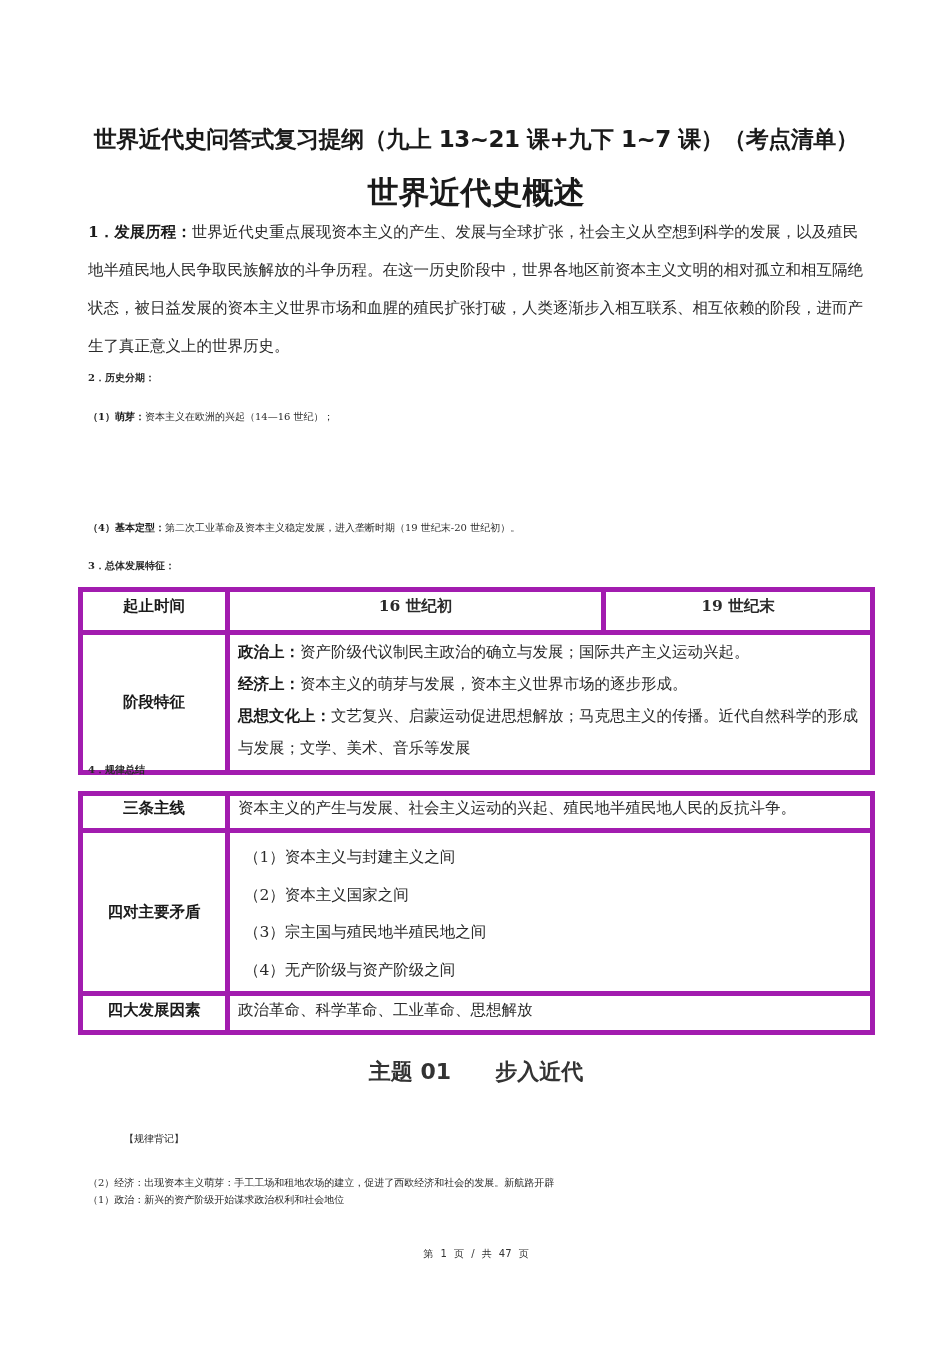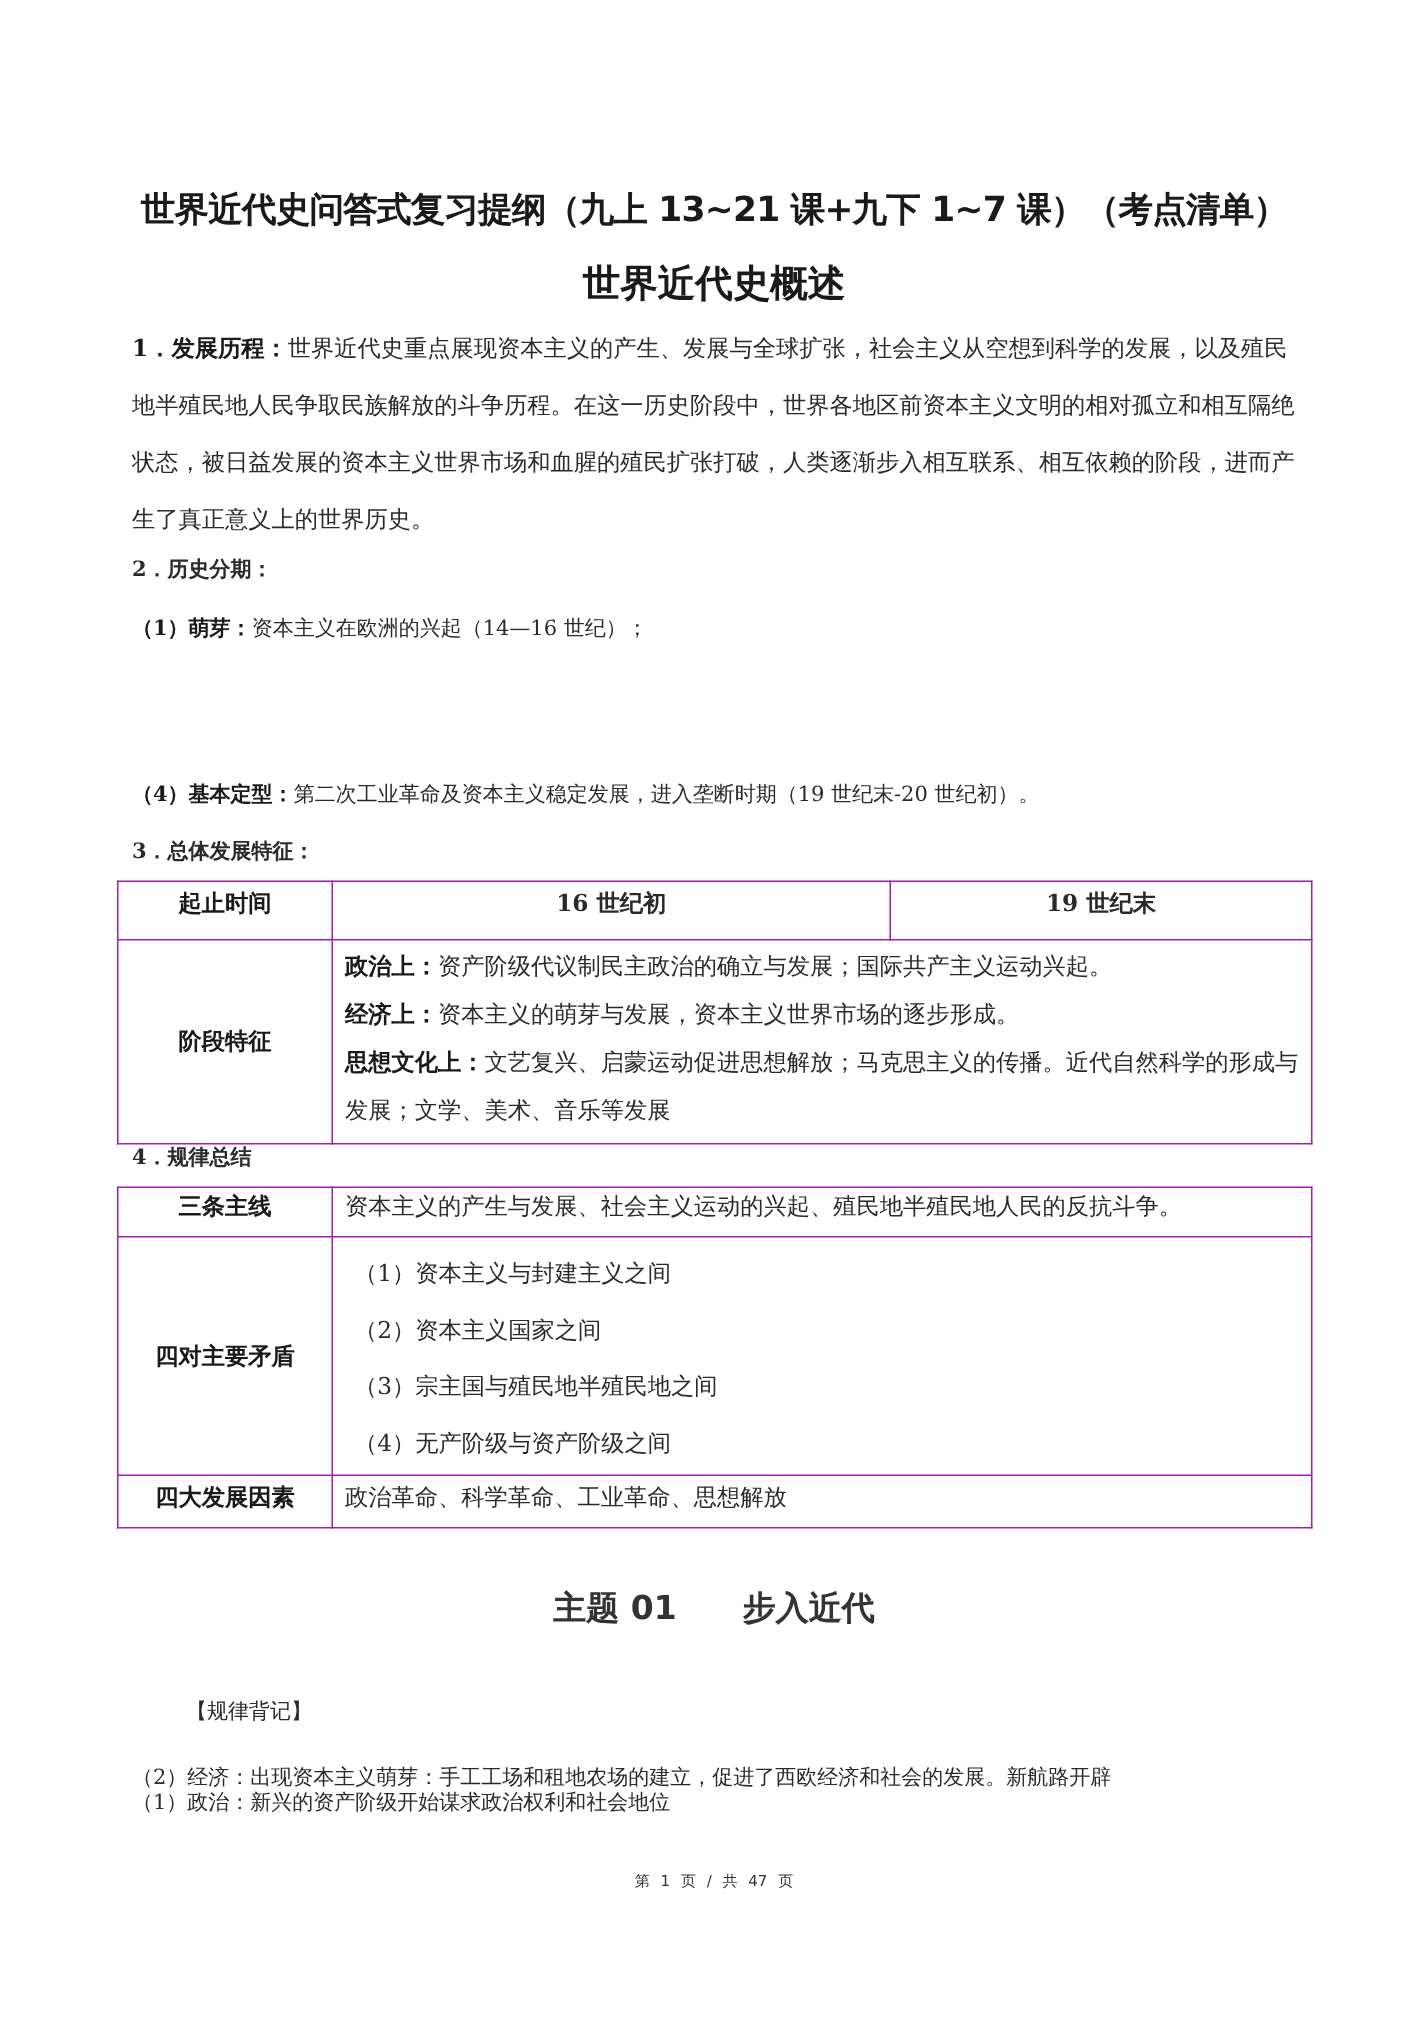--- a/index.html
+++ b/index.html
@@ -2,26 +2,26 @@
 <html><head>
 <meta charset="utf-8">
 <style>
   html, body { margin: 0; padding: 0; background: #ffffff; }
   body { width: 952px; height: 1347px; position: relative; overflow: hidden;
          font-family: "DejaVu Serif", "Liberation Serif", serif; color: #222; }
   .page { position: absolute; left: 0; top: 0; width: 952px; height: 1347px; }
   .title { position: absolute; left: 0; width: 952px; text-align: center;
            font-family: "DejaVu Sans", "Liberation Sans", sans-serif; font-weight: bold; color: #1a1a1a; }
   .t1 { top: 124px; font-size: 23px; letter-spacing: -0.5px; }
-  .t2 { top: 172px; font-size: 25px; }
+  .t2 { top: 172px; font-size: 31px; }
   .para { position: absolute; left: 88px; width: 784px; font-size: 15.5px; line-height: 38px; color: #2a2a2a; }
   .b { font-weight: bold; color: #1a1a1a; }
-  .line { position: absolute; left: 88px; font-size: 14px; color: #2a2a2a; white-space: nowrap; }
+  .line { position: absolute; left: 88px; font-size: 10px; color: #2a2a2a; white-space: nowrap; }
   table { position: absolute; left: 78px; width: 797px; border-collapse: collapse; font-size: 15.5px; color: #2a2a2a; }
-  td { border: 1px solid #a21caf; vertical-align: top; padding: 0 8px; }
+  td { border: 5px solid #a21caf; vertical-align: top; padding: 0 8px; }
   td.lab { width: 126px; text-align: center; font-weight: bold; vertical-align: middle; color: #1a1a1a; }
   .tbl1 { top: 587px; }
   .tbl1 tr.h td { height: 34px; text-align: center; font-weight: bold; vertical-align: top; padding-top: 4px; }
   .tbl1 .cell-lines div { line-height: 32px; }
   .tbl2 { top: 791px; }
   .tbl2 .cell-lines div { line-height: 37.5px; padding-left: 6px; }
   .section-title { position: absolute; left: 0; width: 952px; text-align: center; top: 1057px;
                    font-family: "DejaVu Sans", "Liberation Sans", sans-serif; font-weight: bold; font-size: 22px; color: #333; }
   .section-title .gap { display: inline-block; width: 44px; }
   .footer { position: absolute; top: 1247px; left: 0; width: 952px; text-align: center;

